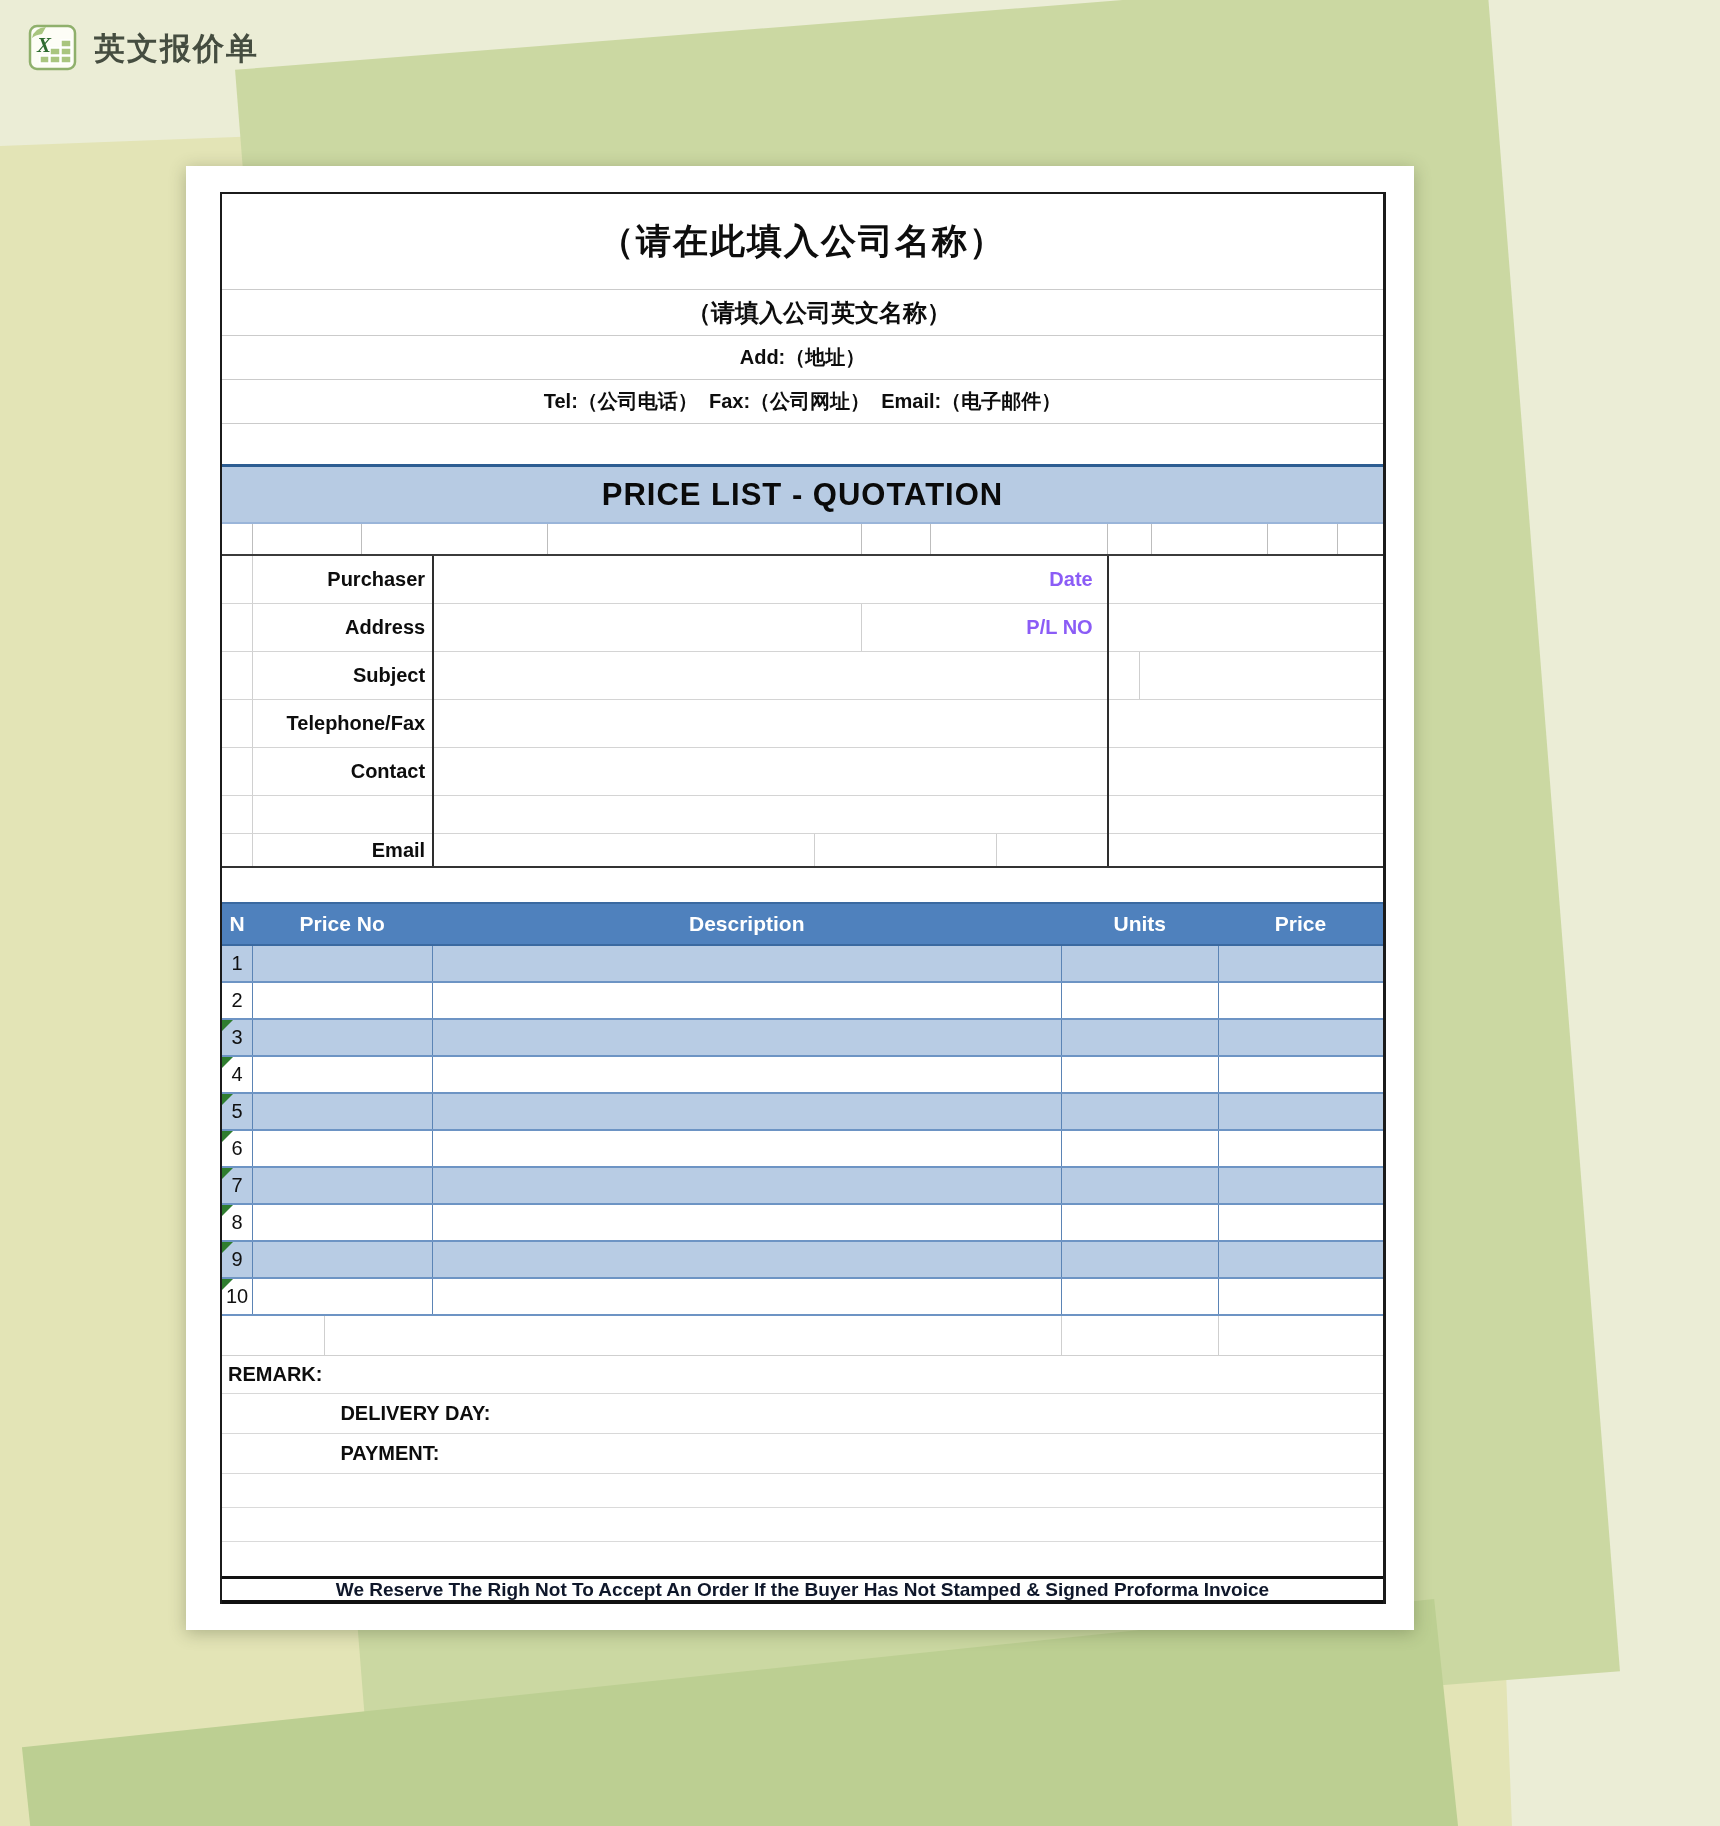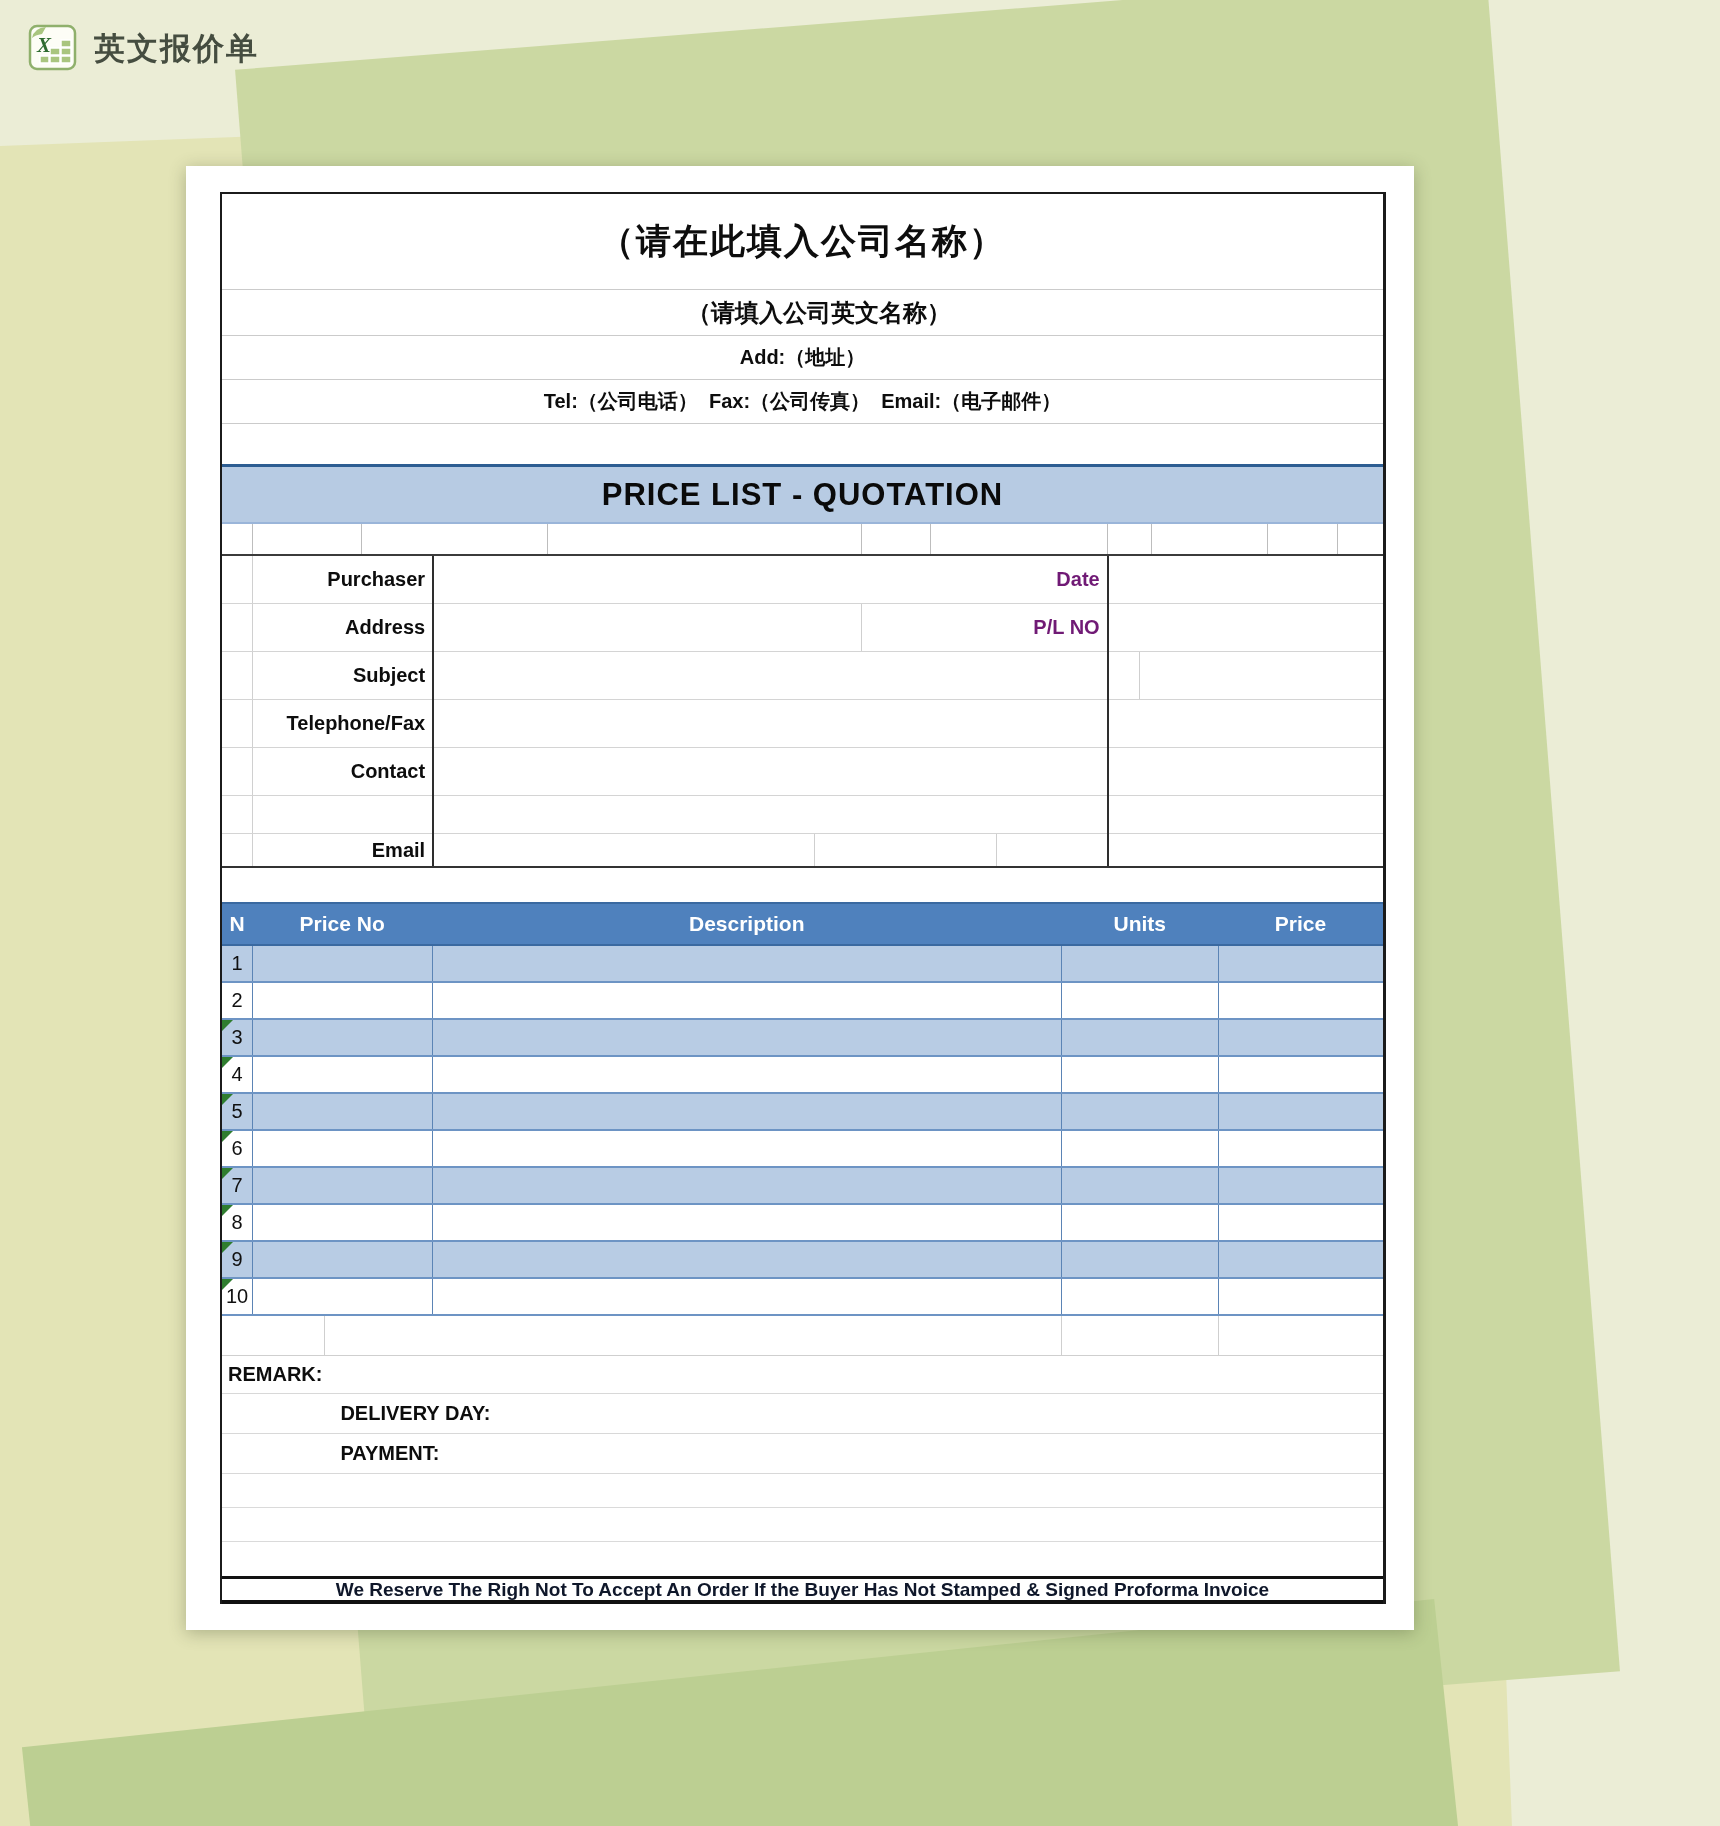--- a/index.html
+++ b/index.html
@@ -50,21 +50,21 @@
 
   
   .form-sec{position:relative;border-bottom:2.5px solid #333;}
   .form-sec .dark-v{position:absolute;top:0;bottom:0;width:2px;background:#2e2e2e;z-index:2;}
   .form-sec .faint-v{position:absolute;top:0;bottom:0;width:1px;background:#d0d0d0;}
   .frow{display:flex;align-items:center;border-bottom:1px solid #d4d4d4;position:relative;}
   .frow:last-child{border-bottom:none;}
   .fh44{height:48px;} .fh38{height:38px;border-bottom:1px solid #d4d4d4;} .fh32{height:32px;}
   .flabel{width:18.1%;text-align:right;font-weight:bold;font-size:20px;color:#0d0d0d;padding-right:7px;}
   .fmid{width:58.1%;display:flex;align-items:center;justify-content:flex-end;}
-  .frlabel{font-weight:bold;font-size:20px;color:#701a75;padding-right:7px;}
+  .frlabel{font-weight:bold;font-size:20px;color:#8b5cf6;padding-right:14px;}
   .fvalue{width:23.8%;height:100%;}
   .seg-v{position:absolute;top:0;bottom:0;width:1px;background:#cfcfcf;}
 
   
   .gap-row{height:34px;}
 
   
   .thead{display:flex;height:44px;background:var(--hdr-bg);color:#fff;font-weight:bold;font-size:21px;
          align-items:center;border-top:2px solid #3a69a0;border-bottom:2px solid #3a69a0;}
   .thead .hc{display:flex;align-items:center;justify-content:center;height:100%;}
@@ -117,21 +117,21 @@
     </span>
     <span class="app-title">英文报价单</span>
   </div>
 
   <div class="paper">
     <div class="sheet">
 
       <div class="xrow row-title">（请在此填入公司名称）</div>
       <div class="xrow row-en">（请填入公司英文名称）</div>
       <div class="xrow row-add">Add:（地址）</div>
-      <div class="xrow row-tel">Tel:（公司电话）  Fax:（公司传真）  Email:（电子邮件）</div>
+      <div class="xrow row-tel">Tel:（公司电话）  Fax:（公司网址）  Email:（电子邮件）</div>
       <div class="xrow row-blank"></div>
 
       <div class="banner">PRICE LIST - QUOTATION</div>
 
       <div class="grid-row">
         <div class="vline-lt" style="left:2.6%"></div>
           <div class="vline-lt" style="left:12%"></div>
         <div class="vline-lt" style="left:28%"></div>
           <div class="vline-lt" style="left:55%"></div>
         <div class="vline-lt" style="left:61%"></div>

